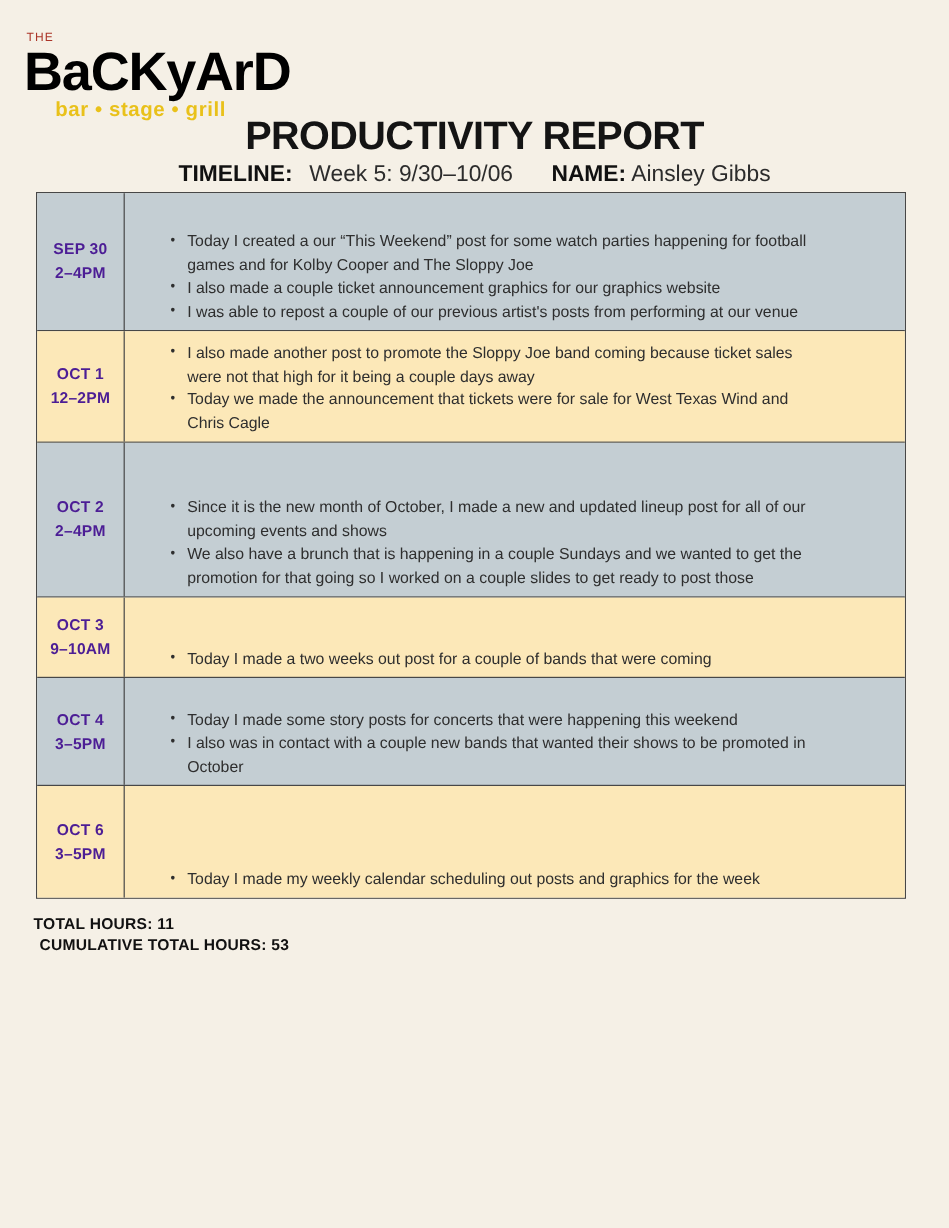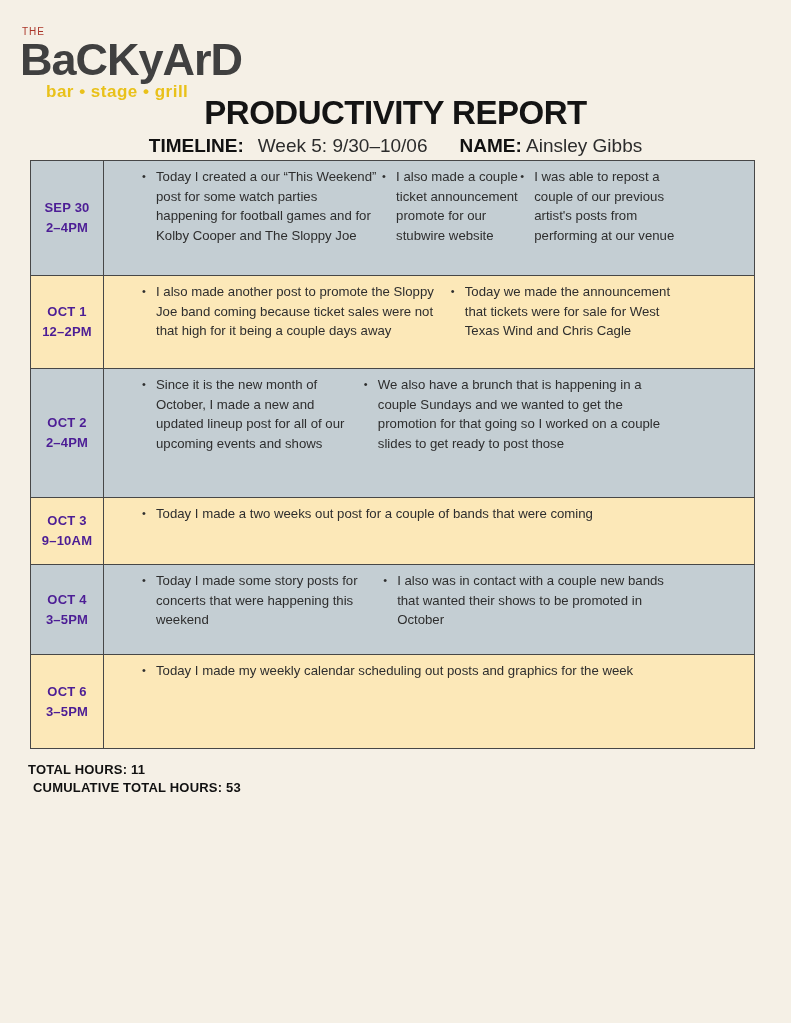--- a/index.html
+++ b/index.html
@@ -17,21 +17,21 @@
   
   .logo { position: absolute; left: 20px; top: 26px; width: 220px; }
   .logo-the {
     color: #ab3529;
     font-weight: normal;
     font-size: 10px;
     letter-spacing: 1px;
     margin-left: 2px;
   }
   .logo-name {
-    color: #404040;
+    color: #000000;
     font-weight: bold;
     font-size: 45px;
     line-height: 46px;
     letter-spacing: -1px;
     font-family: "Liberation Sans", sans-serif;
   }
   .logo-tagline {
     color: #e9c11a;
     font-weight: bold;
     font-size: 17px;
@@ -99,22 +99,22 @@
     font-weight: bold;
     font-size: 13px;
     line-height: 20px;
     color: #4c1d95;
     text-align: center;
     letter-spacing: 0.2px;
   }
   .notes-cell {
     flex: 1;
     display: flex;
-    flex-direction: row;
-    justify-content: flex-start;
+    flex-direction: column;
+    justify-content: flex-end;
     padding: 6px 78px 6px 37px;
   }
   .bullet-item {
     position: relative;
     padding-left: 15px;
     font-size: 13.2px;
     line-height: 19.5px;
     color: #2e2e2e;
   }
   .bullet-item::before {
@@ -158,21 +158,21 @@
   </div>
 
   <div class="report-table" id="report-table">
       <div class="trow">
         <div class="date-cell">
           <div>SEP 30</div>
           <div>2–4PM</div>
         </div>
         <div class="notes-cell">
           <div class="bullet-item">Today I created a our “This Weekend” post for some watch parties happening for football games and for Kolby Cooper and The Sloppy Joe</div>
-          <div class="bullet-item">I also made a couple ticket announcement promote for our stubwire website</div>
+          <div class="bullet-item">I also made a couple ticket announcement graphics for our graphics website</div>
           <div class="bullet-item">I was able to repost a couple of our previous artist's posts from performing at our venue</div>
         </div>
       </div>
       <div class="trow">
         <div class="date-cell">
           <div>OCT 1</div>
           <div>12–2PM</div>
         </div>
         <div class="notes-cell">
           <div class="bullet-item">I also made another post to promote the Sloppy Joe band coming because ticket sales were not that high for it being a couple days away</div>

